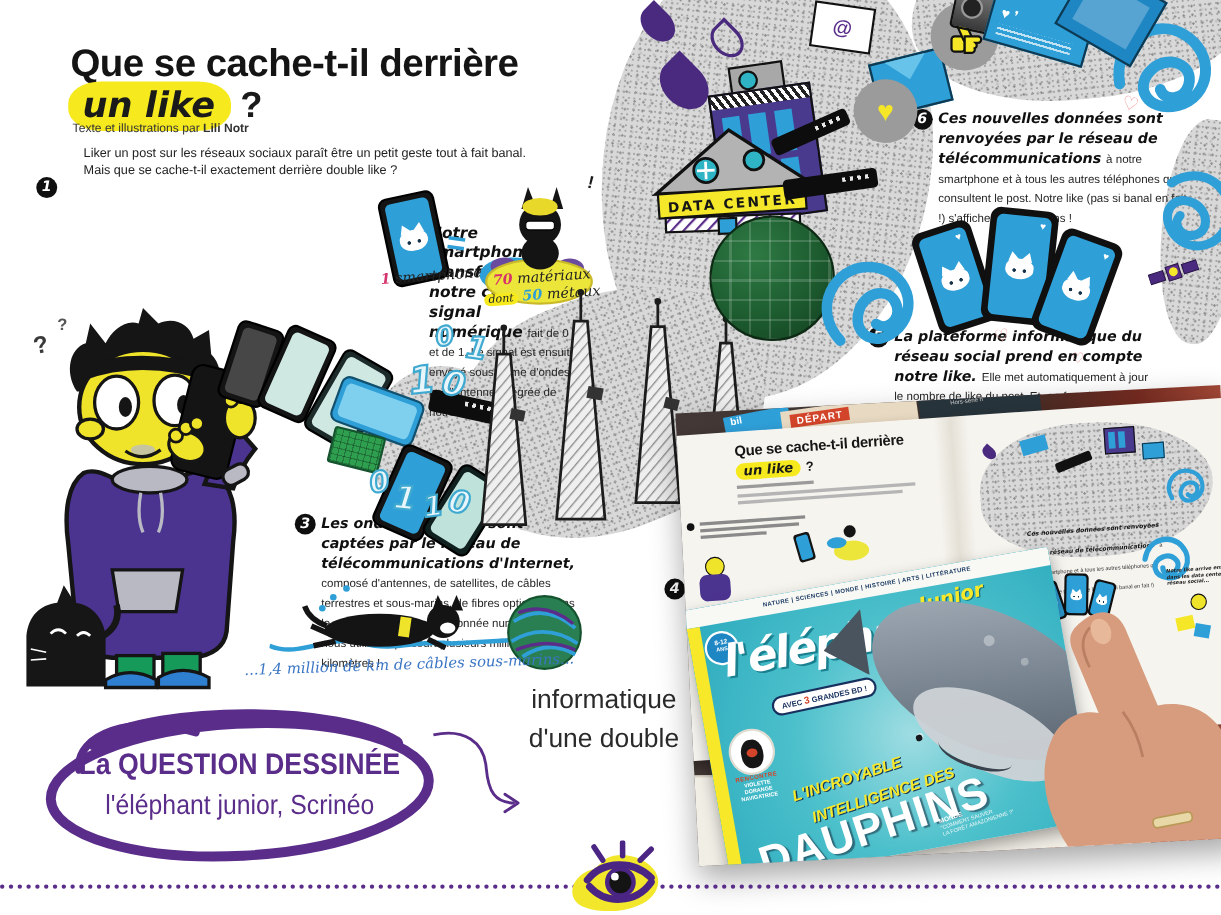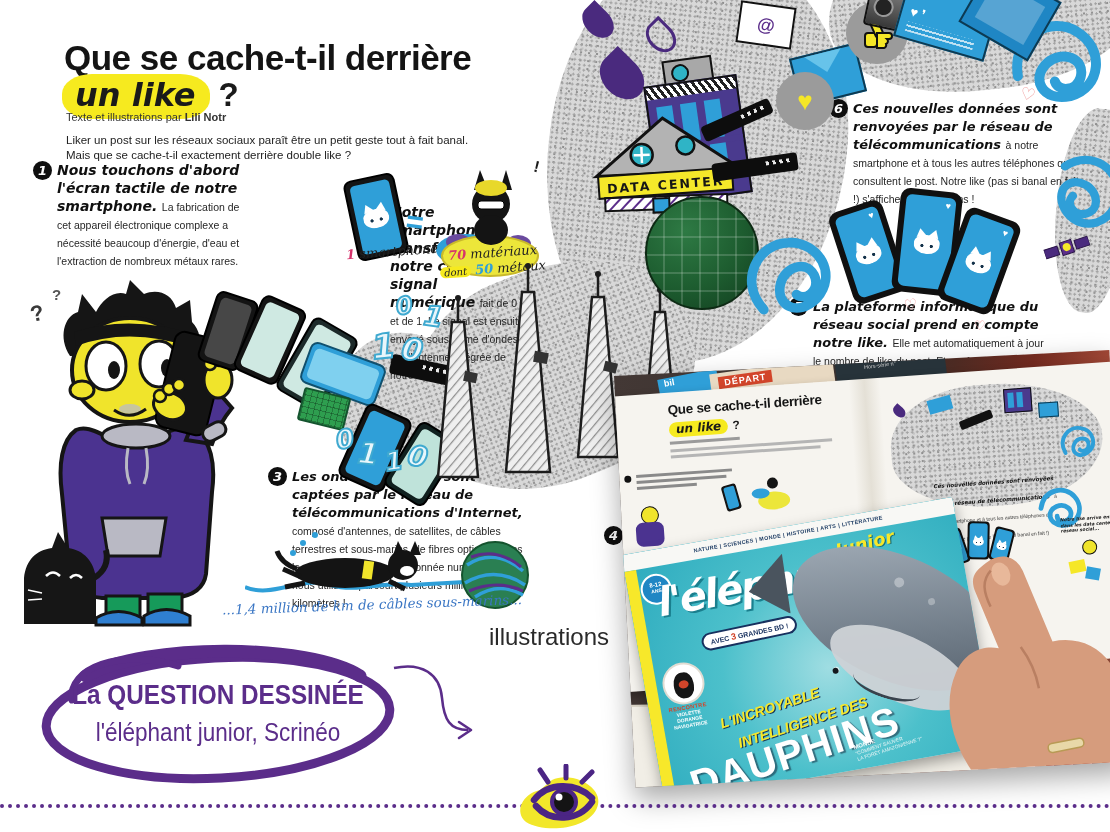--- a/index.html
+++ b/index.html
@@ -75,29 +75,27 @@
   <div class="a noise" style="left:336px;top:332px;width:140px;height:150px;border-radius:50% 50% 45% 55%/50% 55% 45% 50%;transform:rotate(-18deg);"></div>
 
   <div class="a title1" style="left:64px;top:38px;">Que se cache-t-il derrière</div>
   <div class="a" style="left:62px;top:74px;">
     <span class="hl">un like</span><span class="q">?</span>
   </div>
   <div class="a byline" style="left:66px;top:111px;">
     <span>Texte et illustrations par</span>
     <b>Lili Notr</b>
   </div>
-  <div class="a intro" style="left:66px;top:133px;">
+  <div class="a intro" style="left:76px;top:133px;">
     <div>Liker un post sur les réseaux sociaux paraît être un petit geste tout à fait banal.</div>
     <div>Mais que se cache-t-il exactement derrière double like ?</div>
   </div>
 
   <div class="a step" style="left:33px;top:161px;width:216px;">
     <span class="n">1</span>
-    <div><span class="h" style="font-size:14px;">Nous touchons d'abord l'écran tactile de notre smartphone.</span>
-      <span class="b">La fabrication de cet appareil électronique complexe a nécessité beaucoup d'énergie, d'eau et l'extraction de nombreux métaux rares.</span></div>
   </div>
   <div class="a step" style="left:366px;top:203px;width:158px;">
     <span class="n">2</span>
     <div><span class="h" style="font-size:14px;">Notre smartphone transforme notre clic en signal numérique</span>
       <span class="b">fait de 0 et de 1. Le signal est ensuite envoyé sous forme d'ondes par l'antenne intégrée de notre téléphone.</span></div>
   </div>
   <div class="a step" style="left:268px;top:467px;width:262px;">
     <span class="n">3</span>
     <div><span class="h">Les ondes envoyées sont captées par le réseau de télécommunications d'Internet,</span>
       <span class="b">composé d'antennes, de satellites, de câbles terrestres et sous-marins, de fibres optiques dans le monde entier. Chaque donnée numérique que nous utilisons parcourt plusieurs milliers de kilomètres !</span></div>
@@ -543,21 +541,22 @@
   </svg>
   <div class="a badgetext" style="left:40px;top:680px;width:356px;font-size:27px;font-weight:bold;z-index:4;">La QUESTION DESSINÉE</div>
   <div class="a badgetext" style="left:40px;top:718px;width:356px;font-size:25px;z-index:4;">l'éléphant junior, Scrinéo</div>
 
   <svg class="a" style="left:388px;top:660px;z-index:4;" width="92" height="82" viewBox="0 0 92 82">
     <path d="M6,8 C34,2 52,14 54,38 C56,60 62,70 80,70" stroke="#5b2d8a" stroke-width="2.6" fill="none"></path>
     <path d="M71,62 L83,70 L71,78" stroke="#5b2d8a" stroke-width="2.6" fill="none" stroke-linecap="round" stroke-linejoin="round"></path>
   </svg>
 
   <div class="a caption" style="left:430px;top:620px;width:238px;">
-    <div>illustrations</div>
+    <div>informatique</div>
+    <div>d'une double</div>
   </div>
 
   <div class="a dotline" style="left:0;top:804px;width:1110px;height:0;z-index:6;"></div>
   <svg class="a" style="left:512px;top:764px;z-index:7;" width="96" height="68" viewBox="0 0 96 68">
     <path d="M28,26 C10,30 2,48 14,58 C26,66 52,66 66,60 C84,54 92,38 82,26 C72,14 52,10 40,16 Z" fill="#f2e72a"></path>
     <path d="M36,18 L28,6 M54,14 L54,2 M70,18 L80,8" stroke="#4b2584" stroke-width="5" stroke-linecap="round"></path>
     <path d="M22,36 C36,18 64,18 80,34" stroke="#4b2584" stroke-width="6.5" fill="none" stroke-linecap="round"></path>
     <path d="M24,42 C38,58 66,58 80,38" stroke="#4b2584" stroke-width="6.5" fill="none" stroke-linecap="round"></path>
     <circle cx="52" cy="38" r="12" fill="#141414" stroke="#4b2584" stroke-width="4"></circle>
     <circle cx="47" cy="33" r="3.5" fill="#fff"></circle>

